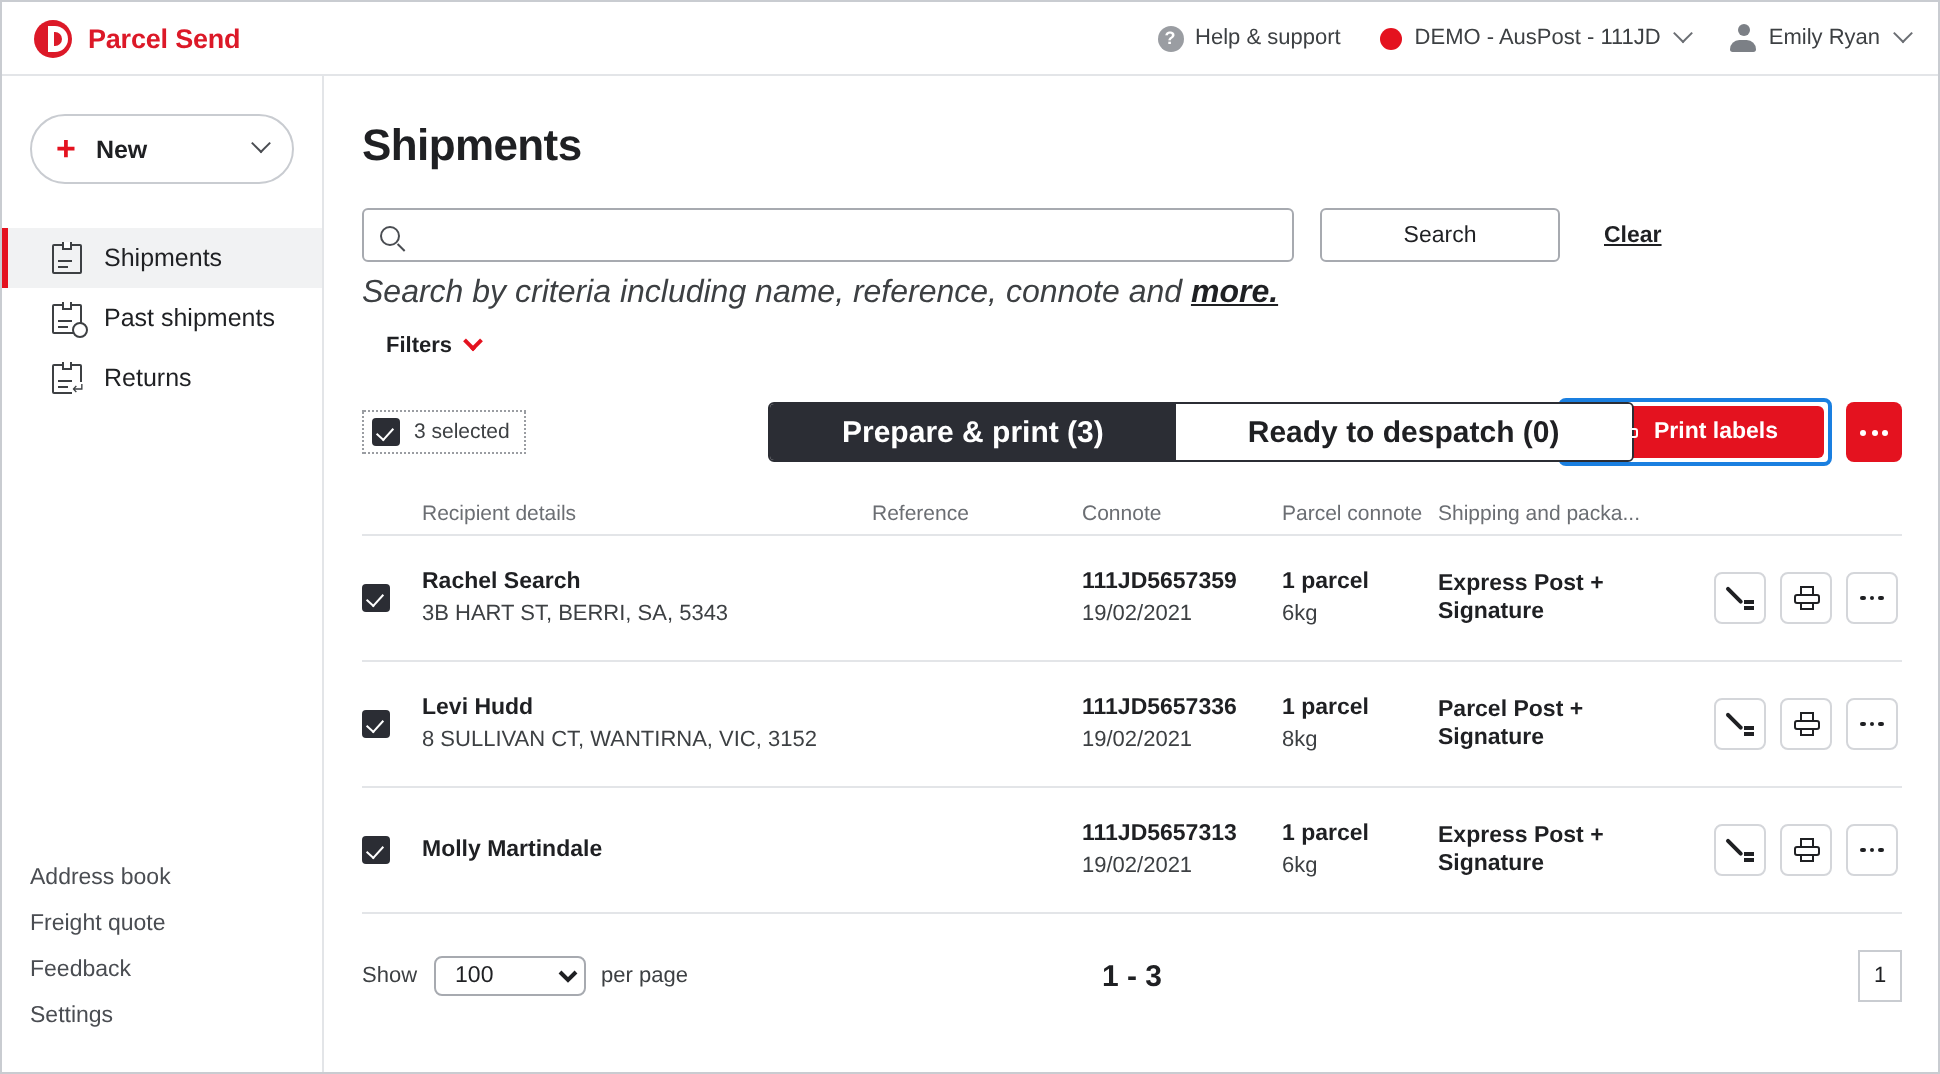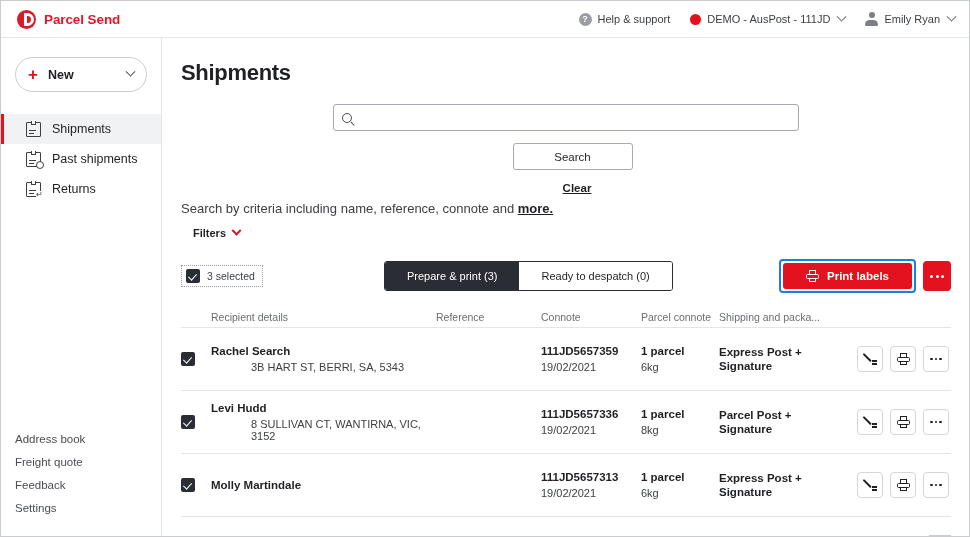--- a/index.html
+++ b/index.html
@@ -137,21 +137,21 @@
   }
   .spacer { flex: 1 1 auto; }
   .footlinks { padding: 0 0 22px 14px; display: flex; flex-direction: column; gap: 11px; }
   .footlink { font-size: 11.5px; color: #4a4d52; cursor: pointer; }
 
   
   .main { flex: 1 1 auto; min-width: 0; background: #fff; padding: 0 0 0 0; overflow: hidden; }
   .main-inner { padding: 22px 18px 0 19px; }
   .page-title { font-size: 22px; font-weight: bold; letter-spacing: -0.3px; margin-bottom: 18px; }
 
-  .searchrow { display: flex; align-items: center; gap: 12px; flex-direction: column; }
+  .searchrow { display: flex; align-items: center; gap: 0; }
   .search-field {
     width: 466px; height: 27px; border: 1px solid #a7aab0; border-radius: 3px;
     display: flex; align-items: center; padding: 0 8px; background: #fff;
   }
   .srch-ic {
     width: 10px; height: 10px; border: 1.4px solid #4a4d52; border-radius: 50%;
     position: relative; flex: 0 0 10px; margin-right: 6px;
   }
   .srch-ic::after {
     content: ""; position: absolute; right: -3.5px; bottom: -2.5px;
@@ -164,21 +164,21 @@
   .search-btn {
     margin-left: 13px; width: 120px; height: 27px;
     border: 1px solid #a7aab0; border-radius: 3px; background: #fff;
     font-size: 11.5px; font-family: "Liberation Sans", sans-serif;
     color: #1f2023; cursor: pointer;
   }
   .clear-link {
     margin-left: 22px; font-size: 11.5px; color: #1f2023;
     text-decoration: underline; cursor: pointer; font-weight: bold;
   }
-  .hint { margin-top: 7px; font-size: 13px; color: #3d4043; }
+  .hint { margin-top: 7px; font-size: 16px; color: #3d4043; font-style: italic; }
   .hint .more { color: #1f2023; text-decoration: underline; font-weight: bold; }
   .filters {
     margin-top: 11px; display: flex; align-items: center; gap: 7px;
     font-size: 11px; font-weight: bold; color: #1f2023; cursor: pointer; padding-left: 12px;
   }
   .filters-caret {
     width: 7px; height: 7px;
     border-right: 2px solid #e4121f; border-bottom: 2px solid #e4121f;
     transform: rotate(45deg) translate(-2px,-2px);
   }
@@ -202,22 +202,22 @@
     border-width: 0 1.8px 1.8px 0; transform: rotate(42deg);
   }
   .sel-text { font-size: 10.5px; color: #3d4043; white-space: nowrap; }
 
   .segmented {
     position: absolute; left: 203px; top: 0;
     display: flex; height: 30px; border-radius: 3px; overflow: hidden;
     border: 1px solid #2b2d34;
   }
   .seg {
-    padding: 0 22px; display: flex; align-items: center; justify-content: center;
-    font-size: 11px; font-weight: normal; cursor: pointer; background: #fff; color: #1f2023;
+    padding: 0 36px; display: flex; align-items: center; justify-content: center;
+    font-size: 15px; font-weight: bold; cursor: pointer; background: #fff; color: #1f2023;
   }
   .seg.on { background: #2b2d34; color: #fff; }
   .seg + .seg { border-left: 1px solid #2b2d34; }
   .seg.on + .seg { border-left: none; }
 
   .tb-actions { margin-left: auto; display: flex; align-items: center; gap: 7px; }
   .print-wrap {
     border: 2px solid #1a7fe0; border-radius: 4px; padding: 2px;
   }
   .print-btn {
@@ -258,21 +258,21 @@
   }
   .c-check { width: 30px; flex: 0 0 30px; display: flex; align-items: center; }
   .c-recip { width: 225px; flex: 0 0 225px; }
   .c-ref   { width: 105px; flex: 0 0 105px; }
   .c-conn  { width: 100px; flex: 0 0 100px; }
   .c-parc  { width: 78px;  flex: 0 0 78px; }
   .c-ship  { width: 112px; flex: 0 0 112px; }
   .c-act   { flex: 1 1 auto; display: flex; justify-content: flex-end; gap: 7px; padding-right: 2px; }
 
   .name { font-size: 11.5px; font-weight: bold; color: #1f2023; }
-  .addr { font-size: 11px; color: #3d4043; margin-top: 4px; margin-left: 40px; }
+  .addr { font-size: 11px; color: #3d4043; margin-top: 4px; }
   .b1 { font-size: 11.5px; font-weight: bold; color: #1f2023; }
   .b2 { font-size: 11px; color: #3d4043; margin-top: 4px; }
   .ship-txt { font-size: 11.5px; font-weight: bold; color: #1f2023; line-height: 1.25; }
 
   .icon-btn {
     width: 26px; height: 26px; border: 1px solid #d4d6da; border-radius: 4px;
     background: #fff; display: flex; align-items: center; justify-content: center;
     cursor: pointer; position: relative;
   }
   .pen-ic { width: 14px; height: 14px; position: relative; }

